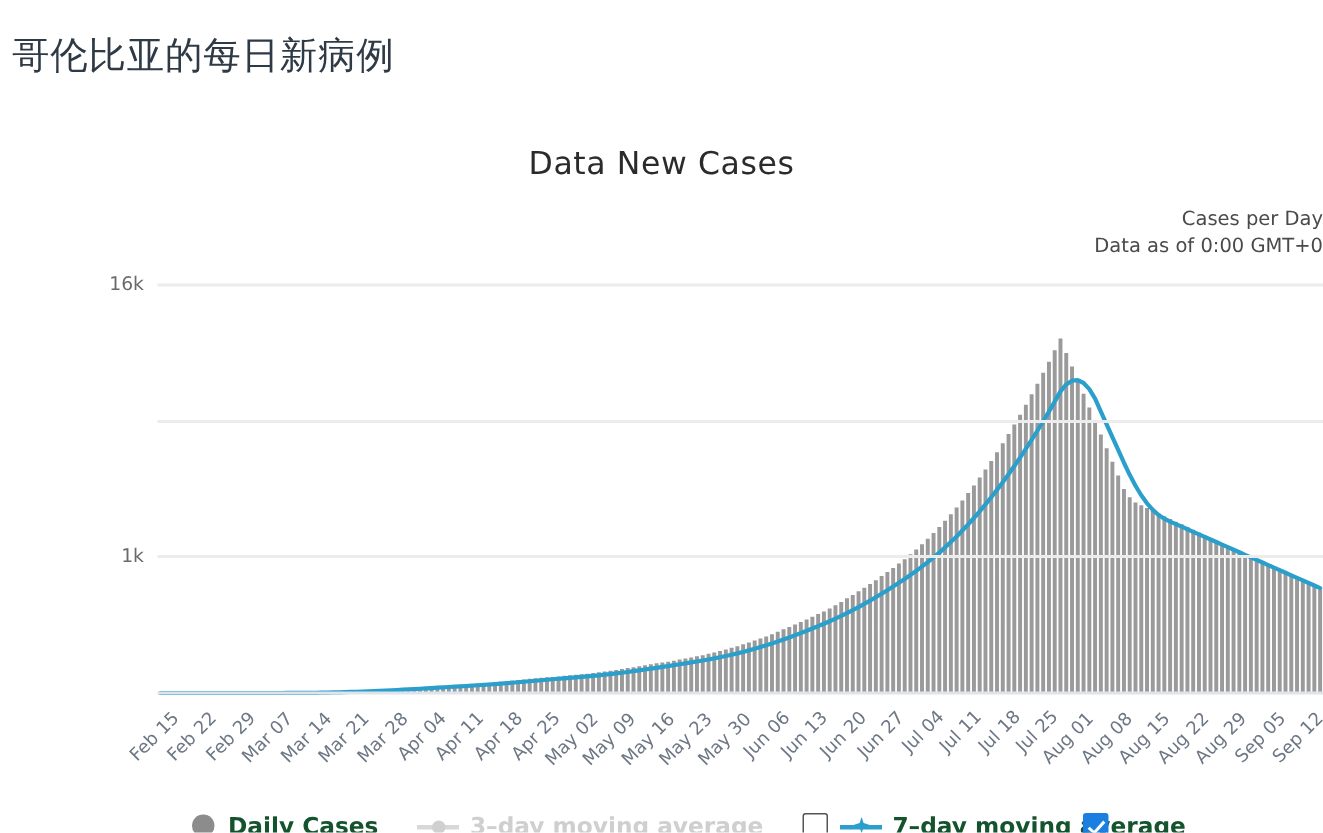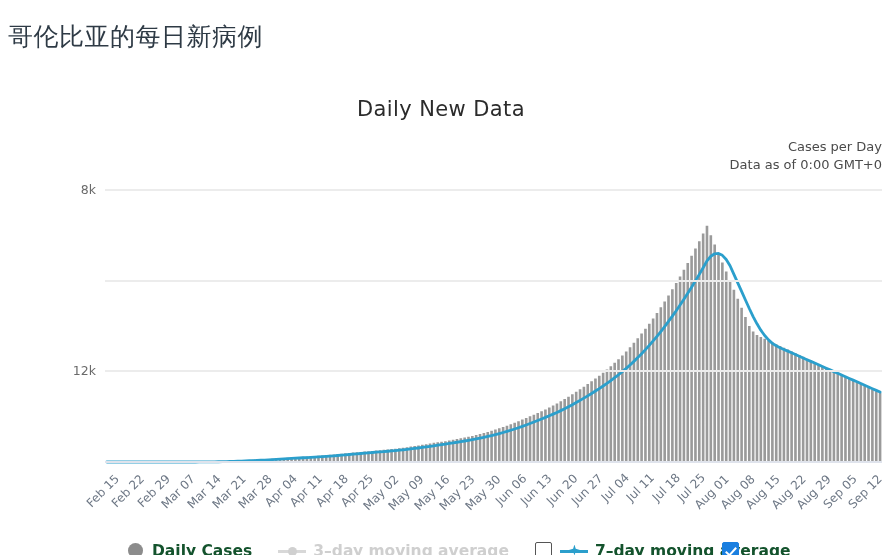--- a/index.html
+++ b/index.html
@@ -138,42 +138,42 @@
 </style>
 </head>
 <body>
 
 <div id="page">
 
   <div class="page-heading">哥伦比亚的每日新病例</div>
 
   <div class="chart-wrap">
 
-    <div class="chart-title">Daily New Data</div>
+    <div class="chart-title">Data New Cases</div>
     <div class="chart-sub l1">Cases per Day</div>
     <div class="chart-sub l2">Data as of 0:00 GMT+0</div>
 
     <div class="y-axis-title">
       <span></span>
     </div>
 
     <div class="plot-area" id="plot">
       <svg class="series-svg" id="series-svg" viewBox="0 0 777 272" preserveAspectRatio="none">
           <path d="M108.32,271.56 h2.62 v0.44 h-2.62 Z M112.16,271.38 h2.62 v0.62 h-2.62 Z M116.01,271.24 h2.62 v0.76 h-2.62 Z M119.86,271.13 h2.62 v0.87 h-2.62 Z M123.70,270.97 h2.62 v1.03 h-2.62 Z M127.55,270.82 h2.62 v1.18 h-2.62 Z M131.40,270.73 h2.62 v1.27 h-2.62 Z M135.24,270.57 h2.62 v1.43 h-2.62 Z M139.09,270.30 h2.62 v1.70 h-2.62 Z M142.94,270.15 h2.62 v1.85 h-2.62 Z M146.78,269.86 h2.62 v2.14 h-2.62 Z M150.63,269.68 h2.62 v2.32 h-2.62 Z M154.48,269.48 h2.62 v2.52 h-2.62 Z M158.32,269.28 h2.62 v2.72 h-2.62 Z M162.17,268.99 h2.62 v3.01 h-2.62 Z M166.02,268.74 h2.62 v3.26 h-2.62 Z M169.86,268.45 h2.62 v3.55 h-2.62 Z M173.71,268.21 h2.62 v3.79 h-2.62 Z M177.56,268.01 h2.62 v3.99 h-2.62 Z M181.40,267.74 h2.62 v4.26 h-2.62 Z M185.25,267.50 h2.62 v4.50 h-2.62 Z M189.10,267.25 h2.62 v4.75 h-2.62 Z M192.94,267.01 h2.62 v4.99 h-2.62 Z M196.79,266.76 h2.62 v5.24 h-2.62 Z M200.64,266.56 h2.62 v5.44 h-2.62 Z M204.48,266.34 h2.62 v5.66 h-2.62 Z M208.33,266.02 h2.62 v5.98 h-2.62 Z M212.17,265.74 h2.62 v6.26 h-2.62 Z M216.02,265.44 h2.62 v6.56 h-2.62 Z M219.87,265.11 h2.62 v6.89 h-2.62 Z M223.71,264.76 h2.62 v7.24 h-2.62 Z M227.56,264.42 h2.62 v7.58 h-2.62 Z M231.41,264.08 h2.62 v7.92 h-2.62 Z M235.25,263.68 h2.62 v8.32 h-2.62 Z M239.10,263.30 h2.62 v8.70 h-2.62 Z M242.95,262.93 h2.62 v9.07 h-2.62 Z M246.79,262.57 h2.62 v9.43 h-2.62 Z M250.64,262.21 h2.62 v9.79 h-2.62 Z M254.49,261.88 h2.62 v10.12 h-2.62 Z M258.33,261.57 h2.62 v10.43 h-2.62 Z M262.18,261.30 h2.62 v10.70 h-2.62 Z M266.03,260.94 h2.62 v11.06 h-2.62 Z M269.87,260.58 h2.62 v11.42 h-2.62 Z M273.72,260.21 h2.62 v11.79 h-2.62 Z M277.57,259.85 h2.62 v12.15 h-2.62 Z M281.41,259.49 h2.62 v12.51 h-2.62 Z M285.26,259.09 h2.62 v12.91 h-2.62 Z M289.11,258.67 h2.62 v13.33 h-2.62 Z M292.95,258.22 h2.62 v13.78 h-2.62 Z M296.80,257.67 h2.62 v14.33 h-2.62 Z M300.65,257.13 h2.62 v14.87 h-2.62 Z M304.49,256.59 h2.62 v15.41 h-2.62 Z M308.34,256.04 h2.62 v15.96 h-2.62 Z M312.18,255.41 h2.62 v16.59 h-2.62 Z M316.03,254.77 h2.62 v17.23 h-2.62 Z M319.88,254.14 h2.62 v17.86 h-2.62 Z M323.72,253.50 h2.62 v18.50 h-2.62 Z M327.57,252.87 h2.62 v19.13 h-2.62 Z M331.42,252.23 h2.62 v19.77 h-2.62 Z M335.26,251.69 h2.62 v20.31 h-2.62 Z M339.11,251.15 h2.62 v20.85 h-2.62 Z M342.96,250.42 h2.62 v21.58 h-2.62 Z M346.80,249.70 h2.62 v22.30 h-2.62 Z M350.65,248.97 h2.62 v23.03 h-2.62 Z M354.50,248.25 h2.62 v23.75 h-2.62 Z M358.34,247.52 h2.62 v24.48 h-2.62 Z M362.19,246.79 h2.62 v25.21 h-2.62 Z M366.04,245.89 h2.62 v26.11 h-2.62 Z M369.88,244.98 h2.62 v27.02 h-2.62 Z M373.73,244.07 h2.62 v27.93 h-2.62 Z M377.58,242.99 h2.62 v29.01 h-2.62 Z M381.42,241.90 h2.62 v30.10 h-2.62 Z M385.27,240.81 h2.62 v31.19 h-2.62 Z M389.12,239.54 h2.62 v32.46 h-2.62 Z M392.96,238.27 h2.62 v33.73 h-2.62 Z M396.81,237.00 h2.62 v35.00 h-2.62 Z M400.66,235.73 h2.62 v36.27 h-2.62 Z M404.50,234.28 h2.62 v37.72 h-2.62 Z M408.35,232.83 h2.62 v39.17 h-2.62 Z M412.19,231.20 h2.62 v40.80 h-2.62 Z M416.04,229.57 h2.62 v42.43 h-2.62 Z M419.89,227.94 h2.62 v44.06 h-2.62 Z M423.73,226.30 h2.62 v45.70 h-2.62 Z M427.58,224.67 h2.62 v47.33 h-2.62 Z M431.43,223.04 h2.62 v48.96 h-2.62 Z M435.27,221.23 h2.62 v50.77 h-2.62 Z M439.12,219.41 h2.62 v52.59 h-2.62 Z M442.97,217.60 h2.62 v54.40 h-2.62 Z M446.81,215.61 h2.62 v56.39 h-2.62 Z M450.66,213.43 h2.62 v58.57 h-2.62 Z M454.51,211.25 h2.62 v60.75 h-2.62 Z M458.35,208.90 h2.62 v63.10 h-2.62 Z M462.20,206.72 h2.62 v65.28 h-2.62 Z M466.05,204.18 h2.62 v67.82 h-2.62 Z M469.89,201.82 h2.62 v70.18 h-2.62 Z M473.74,199.29 h2.62 v72.71 h-2.62 Z M477.59,196.75 h2.62 v75.25 h-2.62 Z M481.43,194.03 h2.62 v77.97 h-2.62 Z M485.28,191.31 h2.62 v80.69 h-2.62 Z M489.13,188.59 h2.62 v83.41 h-2.62 Z M492.97,185.69 h2.62 v86.31 h-2.62 Z M496.82,182.78 h2.62 v89.22 h-2.62 Z M500.66,179.52 h2.62 v92.48 h-2.62 Z M504.51,176.26 h2.62 v95.74 h-2.62 Z M508.36,172.81 h2.62 v99.19 h-2.62 Z M512.20,169.18 h2.62 v102.82 h-2.62 Z M516.05,165.38 h2.62 v106.62 h-2.62 Z M519.90,161.39 h2.62 v110.61 h-2.62 Z M523.74,157.22 h2.62 v114.78 h-2.62 Z M527.59,152.86 h2.62 v119.14 h-2.62 Z M531.44,148.33 h2.62 v123.67 h-2.62 Z M535.28,143.62 h2.62 v128.38 h-2.62 Z M539.13,138.72 h2.62 v133.28 h-2.62 Z M542.98,133.64 h2.62 v138.36 h-2.62 Z M546.82,128.38 h2.62 v143.62 h-2.62 Z M550.67,122.94 h2.62 v149.06 h-2.62 Z M554.52,117.32 h2.62 v154.68 h-2.62 Z M558.36,111.52 h2.62 v160.48 h-2.62 Z M562.21,105.54 h2.62 v166.46 h-2.62 Z M566.06,99.37 h2.62 v172.63 h-2.62 Z M569.90,93.02 h2.62 v178.98 h-2.62 Z M573.75,86.50 h2.62 v185.50 h-2.62 Z M577.60,79.79 h2.62 v192.21 h-2.62 Z M581.44,72.90 h2.62 v199.10 h-2.62 Z M585.29,65.82 h2.62 v206.18 h-2.62 Z M589.14,58.57 h2.62 v213.43 h-2.62 Z M592.98,51.14 h2.62 v220.86 h-2.62 Z M596.83,43.52 h2.62 v228.48 h-2.62 Z M600.67,35.72 h2.62 v236.28 h-2.62 Z M604.52,45.33 h2.62 v226.67 h-2.62 Z M608.37,54.40 h2.62 v217.60 h-2.62 Z M612.21,63.47 h2.62 v208.53 h-2.62 Z M616.06,72.53 h2.62 v199.47 h-2.62 Z M619.91,81.60 h2.62 v190.40 h-2.62 Z M623.75,90.67 h2.62 v181.33 h-2.62 Z M627.60,99.73 h2.62 v172.27 h-2.62 Z M631.45,108.80 h2.62 v163.20 h-2.62 Z M635.29,117.87 h2.62 v154.13 h-2.62 Z M639.14,126.93 h2.62 v145.07 h-2.62 Z M642.99,136.00 h2.62 v136.00 h-2.62 Z M646.83,141.44 h2.62 v130.56 h-2.62 Z M650.68,145.07 h2.62 v126.93 h-2.62 Z M654.53,146.88 h2.62 v125.12 h-2.62 Z M658.37,148.69 h2.62 v123.31 h-2.62 Z M662.22,150.51 h2.62 v121.49 h-2.62 Z M666.07,152.32 h2.62 v119.68 h-2.62 Z M669.91,154.13 h2.62 v117.87 h-2.62 Z M673.76,155.95 h2.62 v116.05 h-2.62 Z M677.61,157.76 h2.62 v114.24 h-2.62 Z M681.45,159.57 h2.62 v112.43 h-2.62 Z M685.30,161.39 h2.62 v110.61 h-2.62 Z M689.15,163.20 h2.62 v108.80 h-2.62 Z M692.99,165.01 h2.62 v106.99 h-2.62 Z M696.84,166.83 h2.62 v105.17 h-2.62 Z M700.68,168.64 h2.62 v103.36 h-2.62 Z M704.53,170.45 h2.62 v101.55 h-2.62 Z M708.38,172.27 h2.62 v99.73 h-2.62 Z M712.22,174.08 h2.62 v97.92 h-2.62 Z M716.07,175.89 h2.62 v96.11 h-2.62 Z M719.92,177.71 h2.62 v94.29 h-2.62 Z M723.76,179.52 h2.62 v92.48 h-2.62 Z M727.61,181.33 h2.62 v90.67 h-2.62 Z M731.46,183.15 h2.62 v88.85 h-2.62 Z M735.30,184.96 h2.62 v87.04 h-2.62 Z M739.15,186.77 h2.62 v85.23 h-2.62 Z M743.00,188.59 h2.62 v83.41 h-2.62 Z M746.84,190.40 h2.62 v81.60 h-2.62 Z M750.69,192.21 h2.62 v79.79 h-2.62 Z M754.54,194.03 h2.62 v77.97 h-2.62 Z M758.38,195.84 h2.62 v76.16 h-2.62 Z M762.23,197.65 h2.62 v74.35 h-2.62 Z M766.08,199.47 h2.62 v72.53 h-2.62 Z M769.92,201.28 h2.62 v70.72 h-2.62 Z M773.77,203.09 h2.62 v68.91 h-2.62 Z " fill="#9a9a9a"></path>
           <path d="M1.92,272.00 L5.77,272.00 L9.62,272.00 L13.46,272.00 L17.31,272.00 L21.16,272.00 L25.00,272.00 L28.85,272.00 L32.70,272.00 L36.54,272.00 L40.39,272.00 L44.24,272.00 L48.08,272.00 L51.93,272.00 L55.77,272.00 L59.62,272.00 L63.47,272.00 L67.31,272.00 L71.16,272.00 L75.01,272.00 L78.85,272.00 L82.70,271.99 L86.55,271.98 L90.39,271.98 L94.24,271.96 L98.09,271.94 L101.93,271.91 L105.78,271.87 L109.63,271.81 L113.47,271.74 L117.32,271.64 L121.17,271.54 L125.01,271.42 L128.86,271.29 L132.71,271.17 L136.55,271.04 L140.40,270.89 L144.25,270.75 L148.09,270.57 L151.94,270.40 L155.78,270.22 L159.63,270.03 L163.48,269.81 L167.32,269.60 L171.17,269.38 L175.02,269.15 L178.86,268.93 L182.71,268.70 L186.56,268.46 L190.40,268.22 L194.25,267.99 L198.10,267.77 L201.94,267.54 L205.79,267.32 L209.64,267.09 L213.48,266.85 L217.33,266.61 L221.18,266.35 L225.02,266.08 L228.87,265.80 L232.72,265.49 L236.56,265.18 L240.41,264.85 L244.25,264.51 L248.10,264.17 L251.95,263.83 L255.79,263.49 L259.64,263.15 L263.49,262.83 L267.33,262.51 L271.18,262.20 L275.03,261.88 L278.87,261.56 L282.72,261.24 L286.57,260.91 L290.41,260.55 L294.26,260.19 L298.11,259.80 L301.95,259.39 L305.80,258.95 L309.65,258.48 L313.49,257.99 L317.34,257.47 L321.19,256.92 L325.03,256.36 L328.88,255.78 L332.73,255.20 L336.57,254.61 L340.42,254.04 L344.26,253.46 L348.11,252.86 L351.96,252.25 L355.80,251.63 L359.65,251.00 L363.50,250.34 L367.34,249.63 L371.19,248.90 L375.04,248.14 L378.88,247.34 L382.73,246.49 L386.58,245.59 L390.42,244.61 L394.27,243.59 L398.12,242.52 L401.96,241.39 L405.81,240.23 L409.66,239.01 L413.50,237.72 L417.35,236.38 L421.20,234.99 L425.04,233.55 L428.89,232.06 L432.74,230.55 L436.58,228.99 L440.43,227.41 L444.27,225.80 L448.12,224.14 L451.97,222.41 L455.81,220.61 L459.66,218.71 L463.51,216.76 L467.35,214.71 L471.20,212.59 L475.05,210.40 L478.89,208.16 L482.74,205.84 L486.59,203.48 L490.43,201.04 L494.28,198.56 L498.13,196.00 L501.97,193.34 L505.82,190.59 L509.67,187.74 L513.51,184.77 L517.36,181.65 L521.21,178.38 L525.05,174.95 L528.90,171.36 L532.75,167.61 L536.59,163.69 L540.44,159.59 L544.28,155.33 L548.13,150.90 L551.98,146.29 L555.82,141.51 L559.67,136.57 L563.52,131.45 L567.36,126.16 L571.21,120.70 L575.06,115.08 L578.90,109.28 L582.75,103.31 L586.60,97.17 L590.44,90.86 L594.29,84.37 L598.14,77.72 L601.98,70.90 L605.83,66.27 L609.68,63.78 L613.52,63.47 L617.37,65.34 L621.22,69.44 L625.06,75.77 L628.91,84.37 L632.75,92.90 L636.60,101.43 L640.45,109.96 L644.29,118.49 L648.14,126.53 L651.99,133.84 L655.83,140.17 L659.68,145.53 L663.53,149.92 L667.37,153.33 L671.22,155.77 L675.07,157.72 L678.91,159.42 L682.76,161.13 L686.61,162.84 L690.45,164.54 L694.30,166.25 L698.15,167.95 L701.99,169.66 L705.84,171.36 L709.69,173.07 L713.53,174.78 L717.38,176.48 L721.23,178.19 L725.07,179.89 L728.92,181.60 L732.76,183.30 L736.61,185.01 L740.46,186.72 L744.30,188.42 L748.15,190.13 L752.00,191.83 L755.84,193.54 L759.69,195.24 L763.54,196.95 L767.38,198.66 L771.23,200.36 L775.08,202.07 " fill="none" stroke="#2b9fcc" stroke-width="2.8" stroke-linejoin="round" stroke-linecap="round" vector-effect="non-scaling-stroke"></path>
         </svg>
     <div class="gridline baseline" style="top: 271px;"></div>
         <div class="gridline" style="top: 180.333px;">
           <div class="y-label" style="top: 198px;">5k</div>
         </div>
         <div class="gridline" style="top: 89.6667px;">
-          <div class="y-label" style="top: 90.6667px;">12k</div>
+          <div class="y-label" style="top: 90.6667px;">1k</div>
         </div>
         <div class="gridline" style="top: -1px;">
-          <div class="y-label" style="top: 0px;">8k</div>
+          <div class="y-label" style="top: 0px;">16k</div>
         </div>
       </div>
 
     <div class="x-labels" id="xlabels">
         <div class="x-tick" style="left: 12px;"><span class="x-tick-inner">Feb 15</span></div>
         <div class="x-tick" style="left: 37.4337px;"><span class="x-tick-inner">Feb 22</span></div>
         <div class="x-tick" style="left: 62.8674px;"><span class="x-tick-inner">Feb 29</span></div>
         <div class="x-tick" style="left: 88.3011px;"><span class="x-tick-inner">Mar 07</span></div>
         <div class="x-tick" style="left: 113.735px;"><span class="x-tick-inner">Mar 14</span></div>
         <div class="x-tick" style="left: 139.169px;"><span class="x-tick-inner">Mar 21</span></div>

